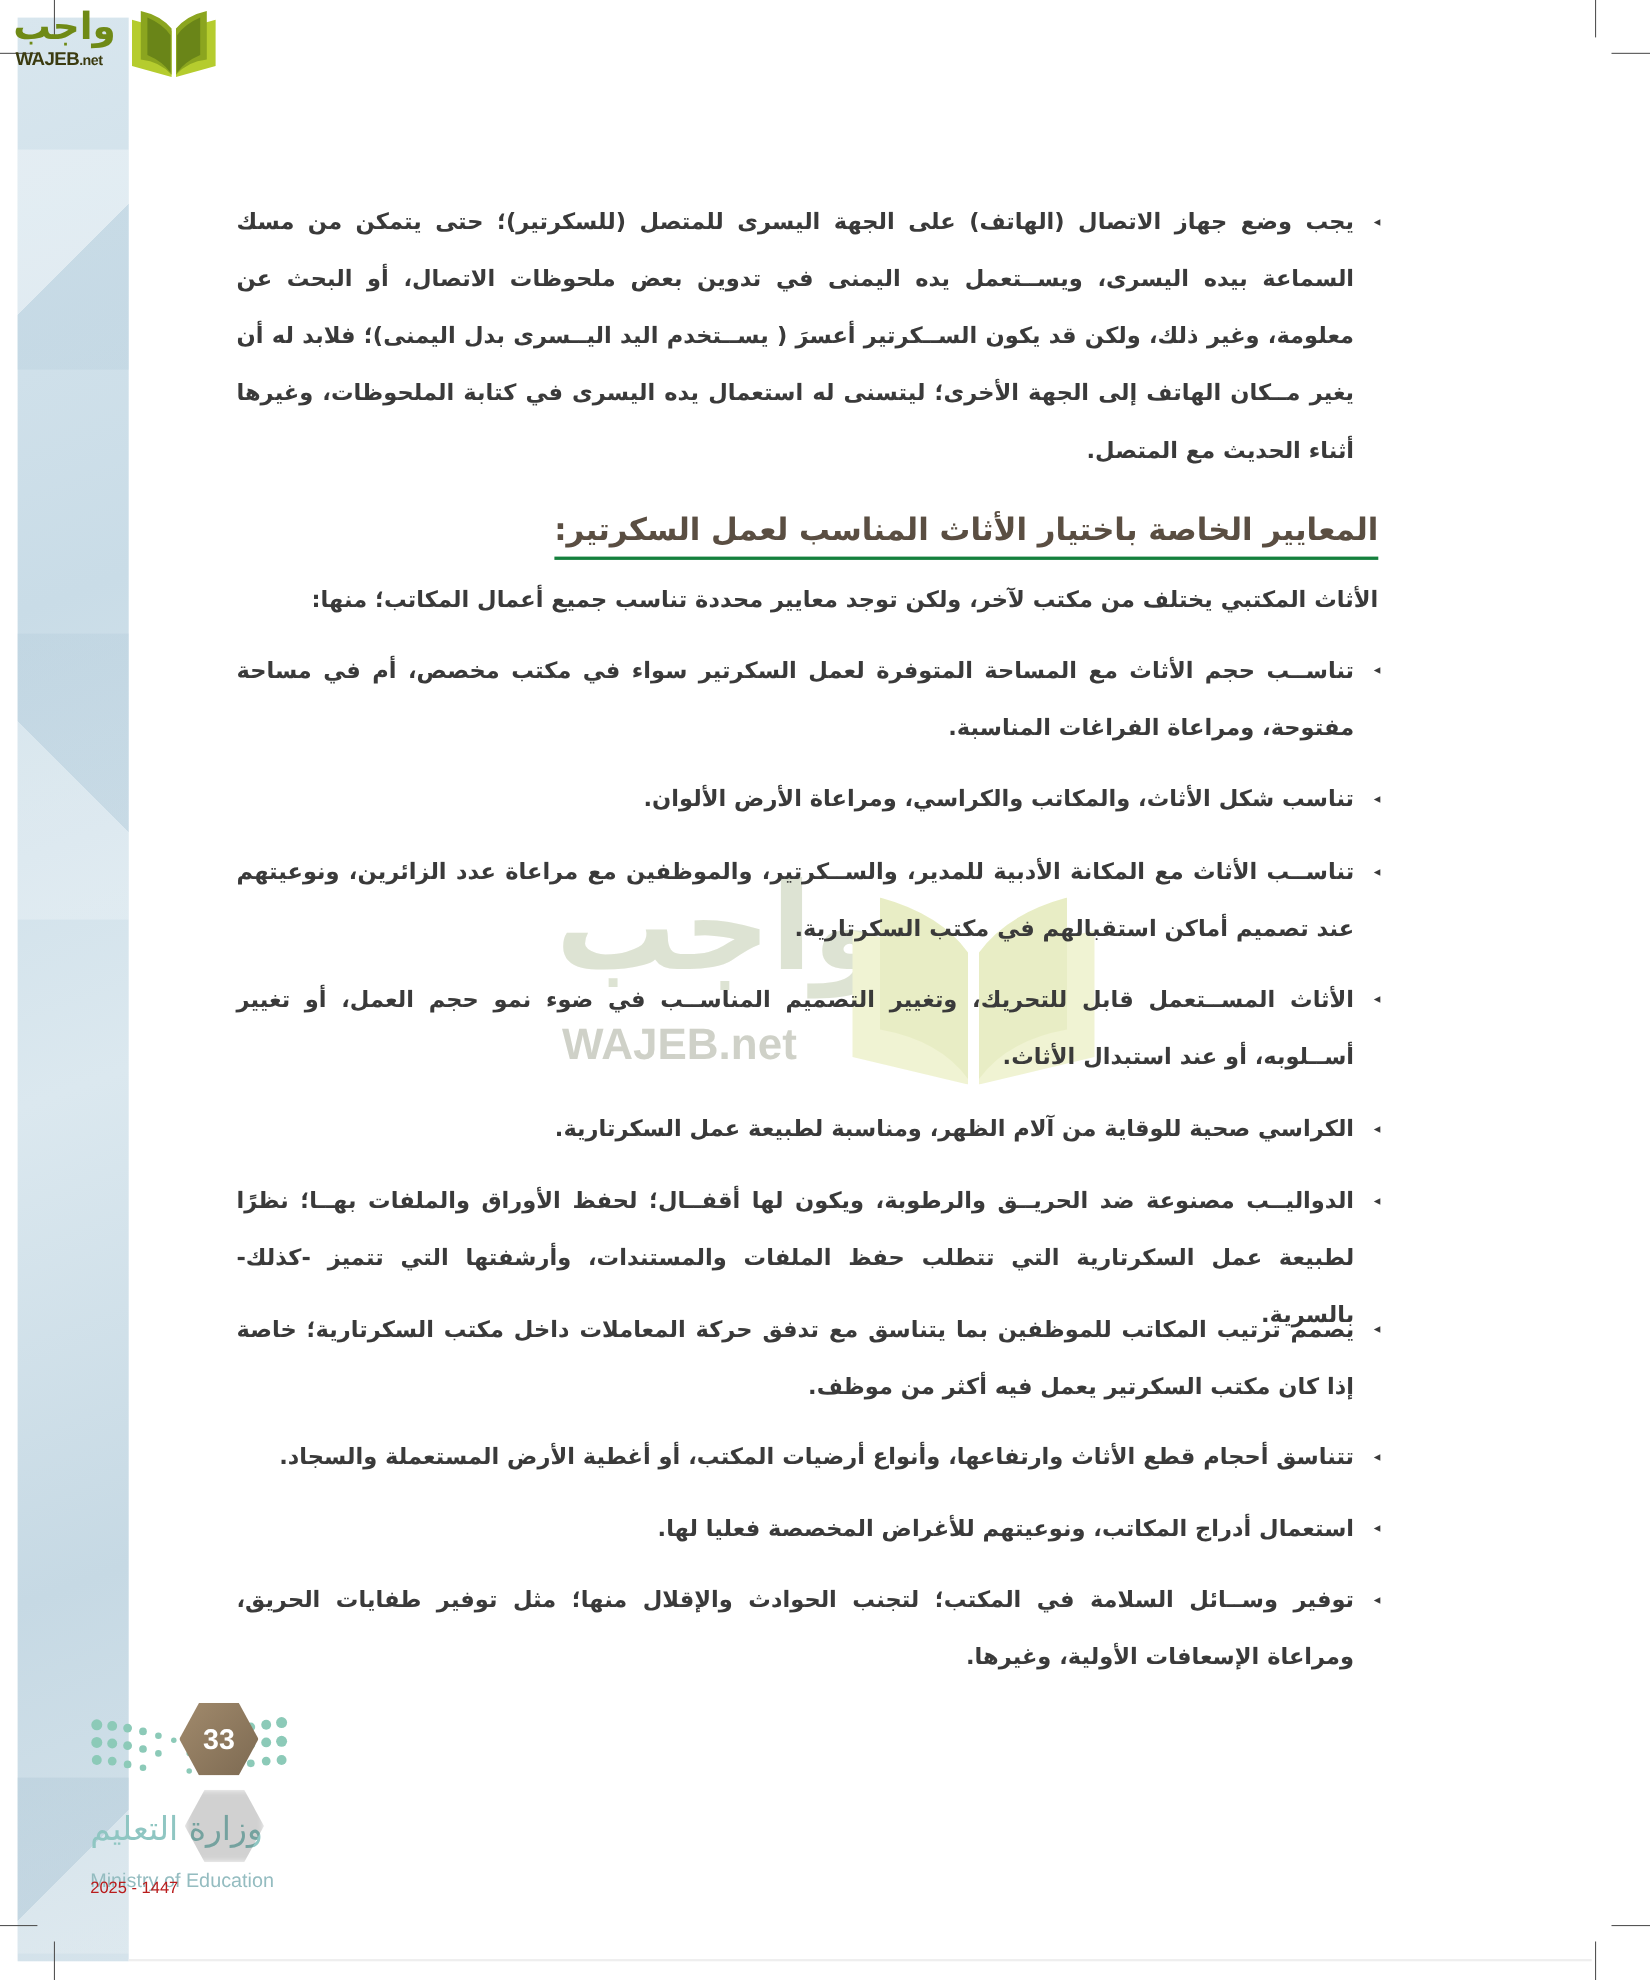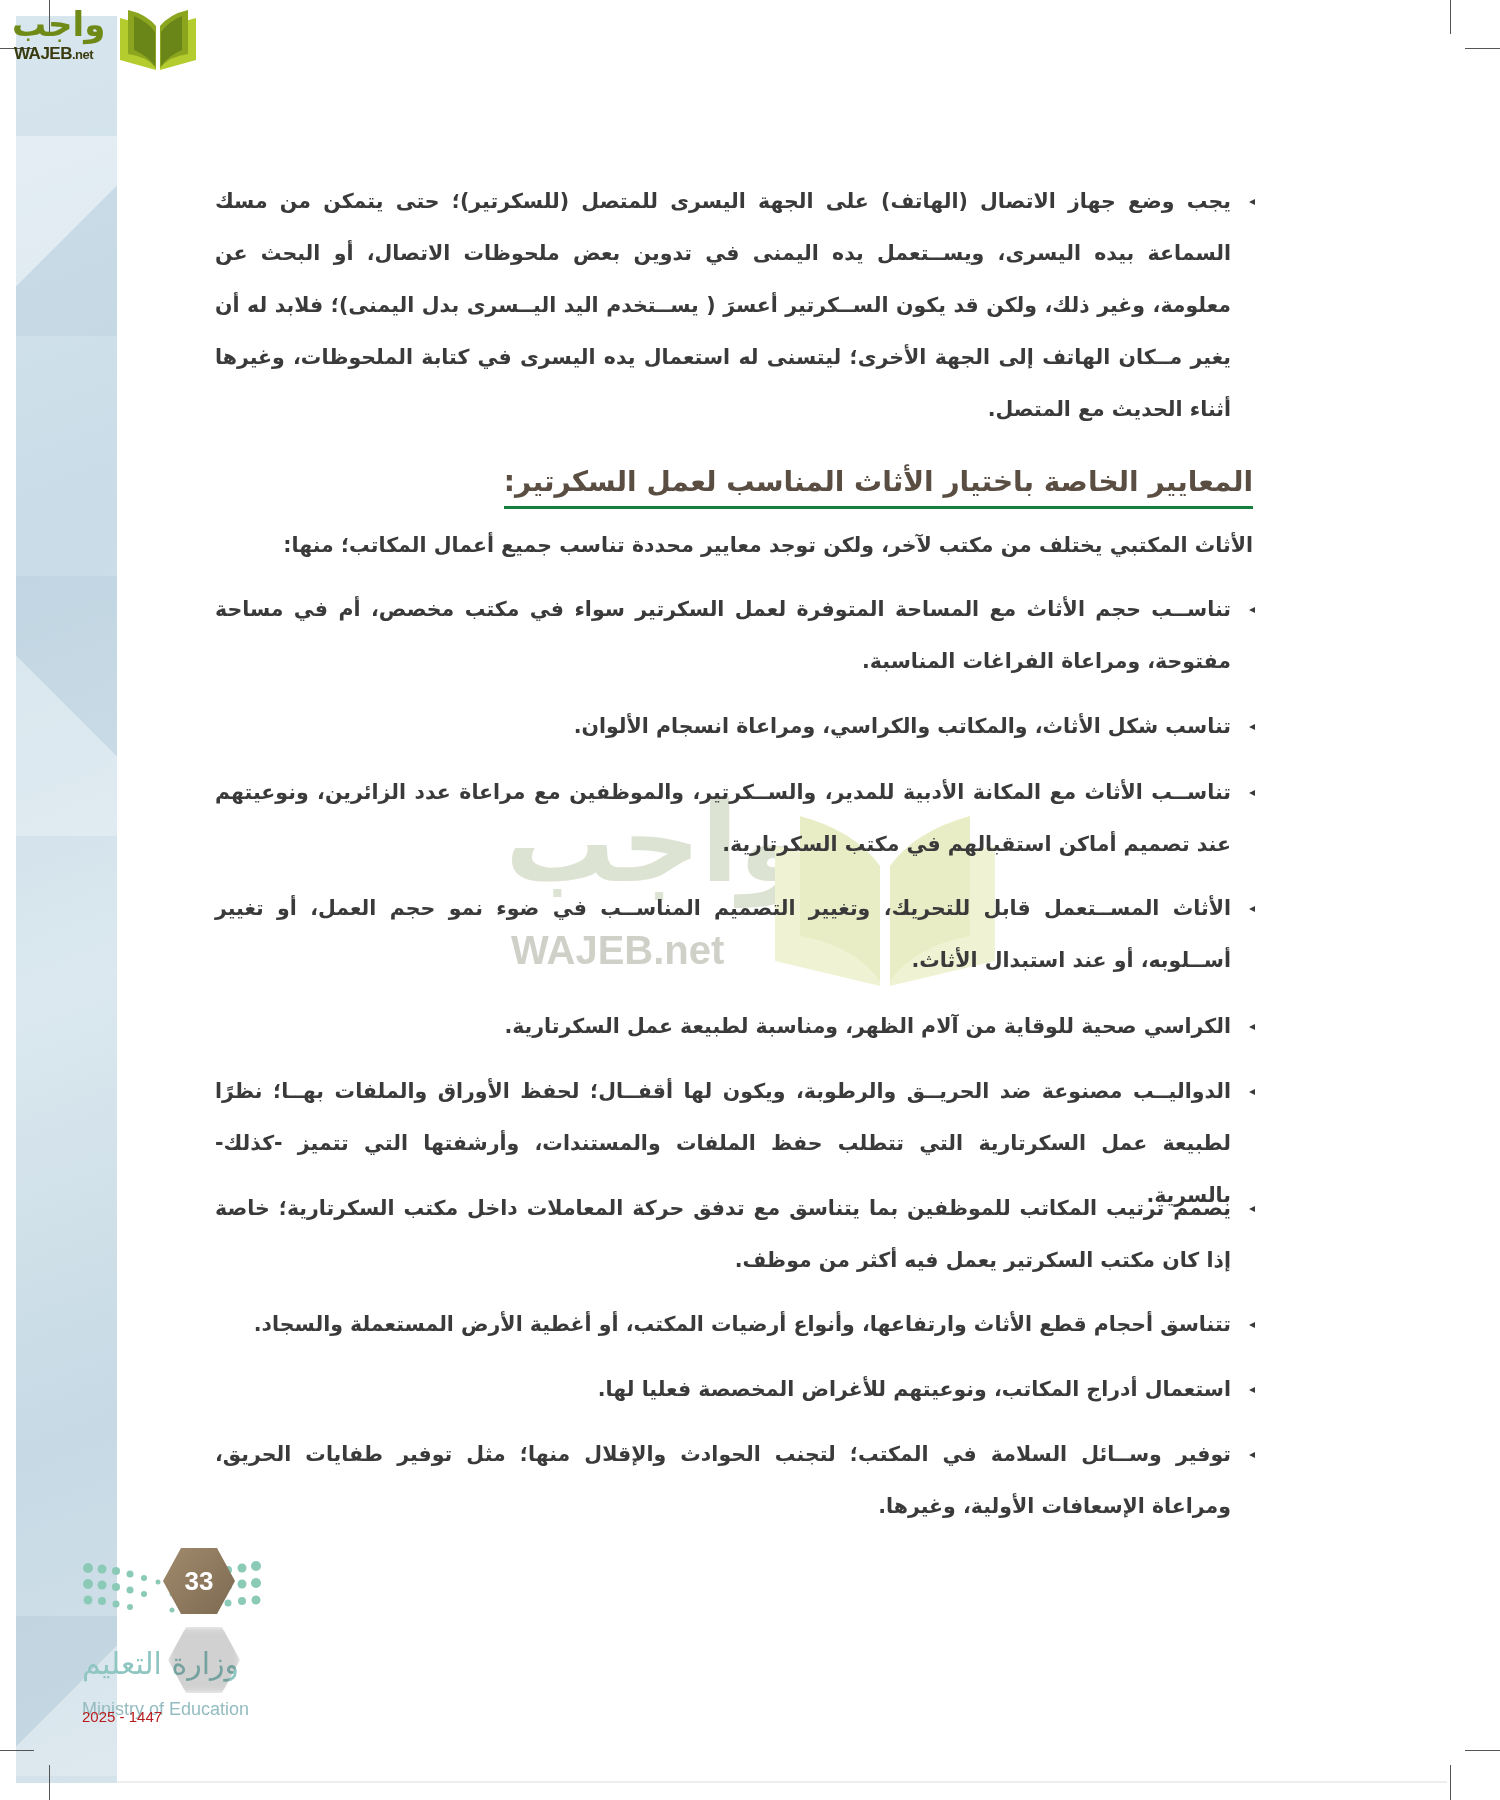--- a/index.html
+++ b/index.html
@@ -118,21 +118,21 @@
   <div class="heading">المعايير الخاصة باختيار الأثاث المناسب لعمل السكرتير:</div>
 
   <div class="intro" style="top:519px">الأثاث المكتبي يختلف من مكتب لآخر، ولكن توجد معايير محددة تناسب جميع أعمال المكاتب؛ منها:</div>
 
   <div class="item" style="top:583px">
     <span class="bullet">◂</span>
     <span class="txt">تناســب حجم الأثاث مع المساحة المتوفرة لعمل السكرتير سواء في مكتب مخصص، أم في مساحة مفتوحة، ومراعاة الفراغات المناسبة.</span>
   </div>
   <div class="item" style="top:700px">
     <span class="bullet">◂</span>
-    <span class="txt">تناسب شكل الأثاث، والمكاتب والكراسي، ومراعاة انسجام الألوان.</span>
+    <span class="txt">تناسب شكل الأثاث، والمكاتب والكراسي، ومراعاة الأرض الألوان.</span>
   </div>
   <div class="item" style="top:766px">
     <span class="bullet">◂</span>
     <span class="txt">تناســب الأثاث مع المكانة الأدبية للمدير، والســكرتير، والموظفين مع مراعاة عدد الزائرين، ونوعيتهم عند تصميم أماكن استقبالهم في مكتب السكرتارية.</span>
   </div>
   <div class="item" style="top:882px">
     <span class="bullet">◂</span>
     <span class="txt">الأثاث المســتعمل قابل للتحريك، وتغيير التصميم المناســب في ضوء نمو حجم العمل، أو تغيير أســلوبه، أو عند استبدال الأثاث.</span>
   </div>
   <div class="item" style="top:1000px">

